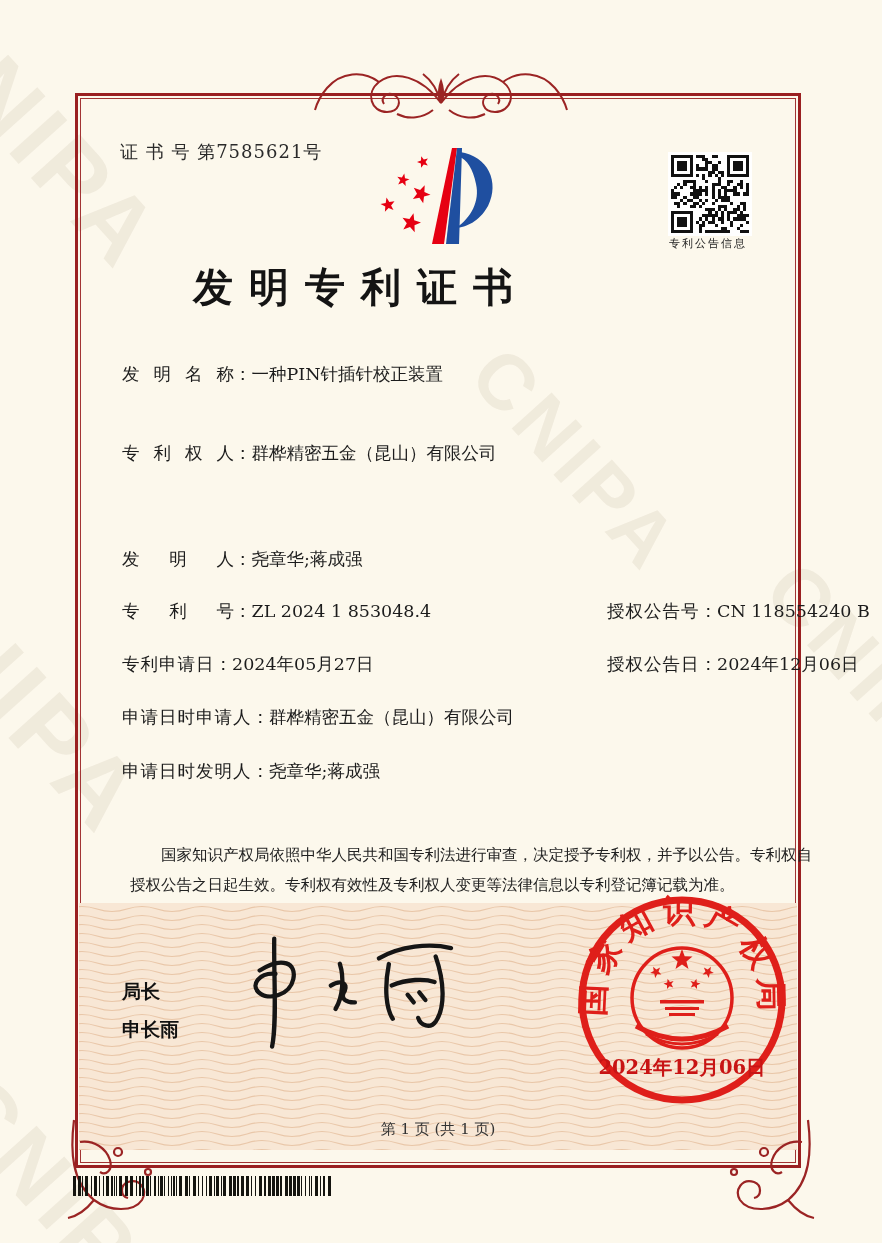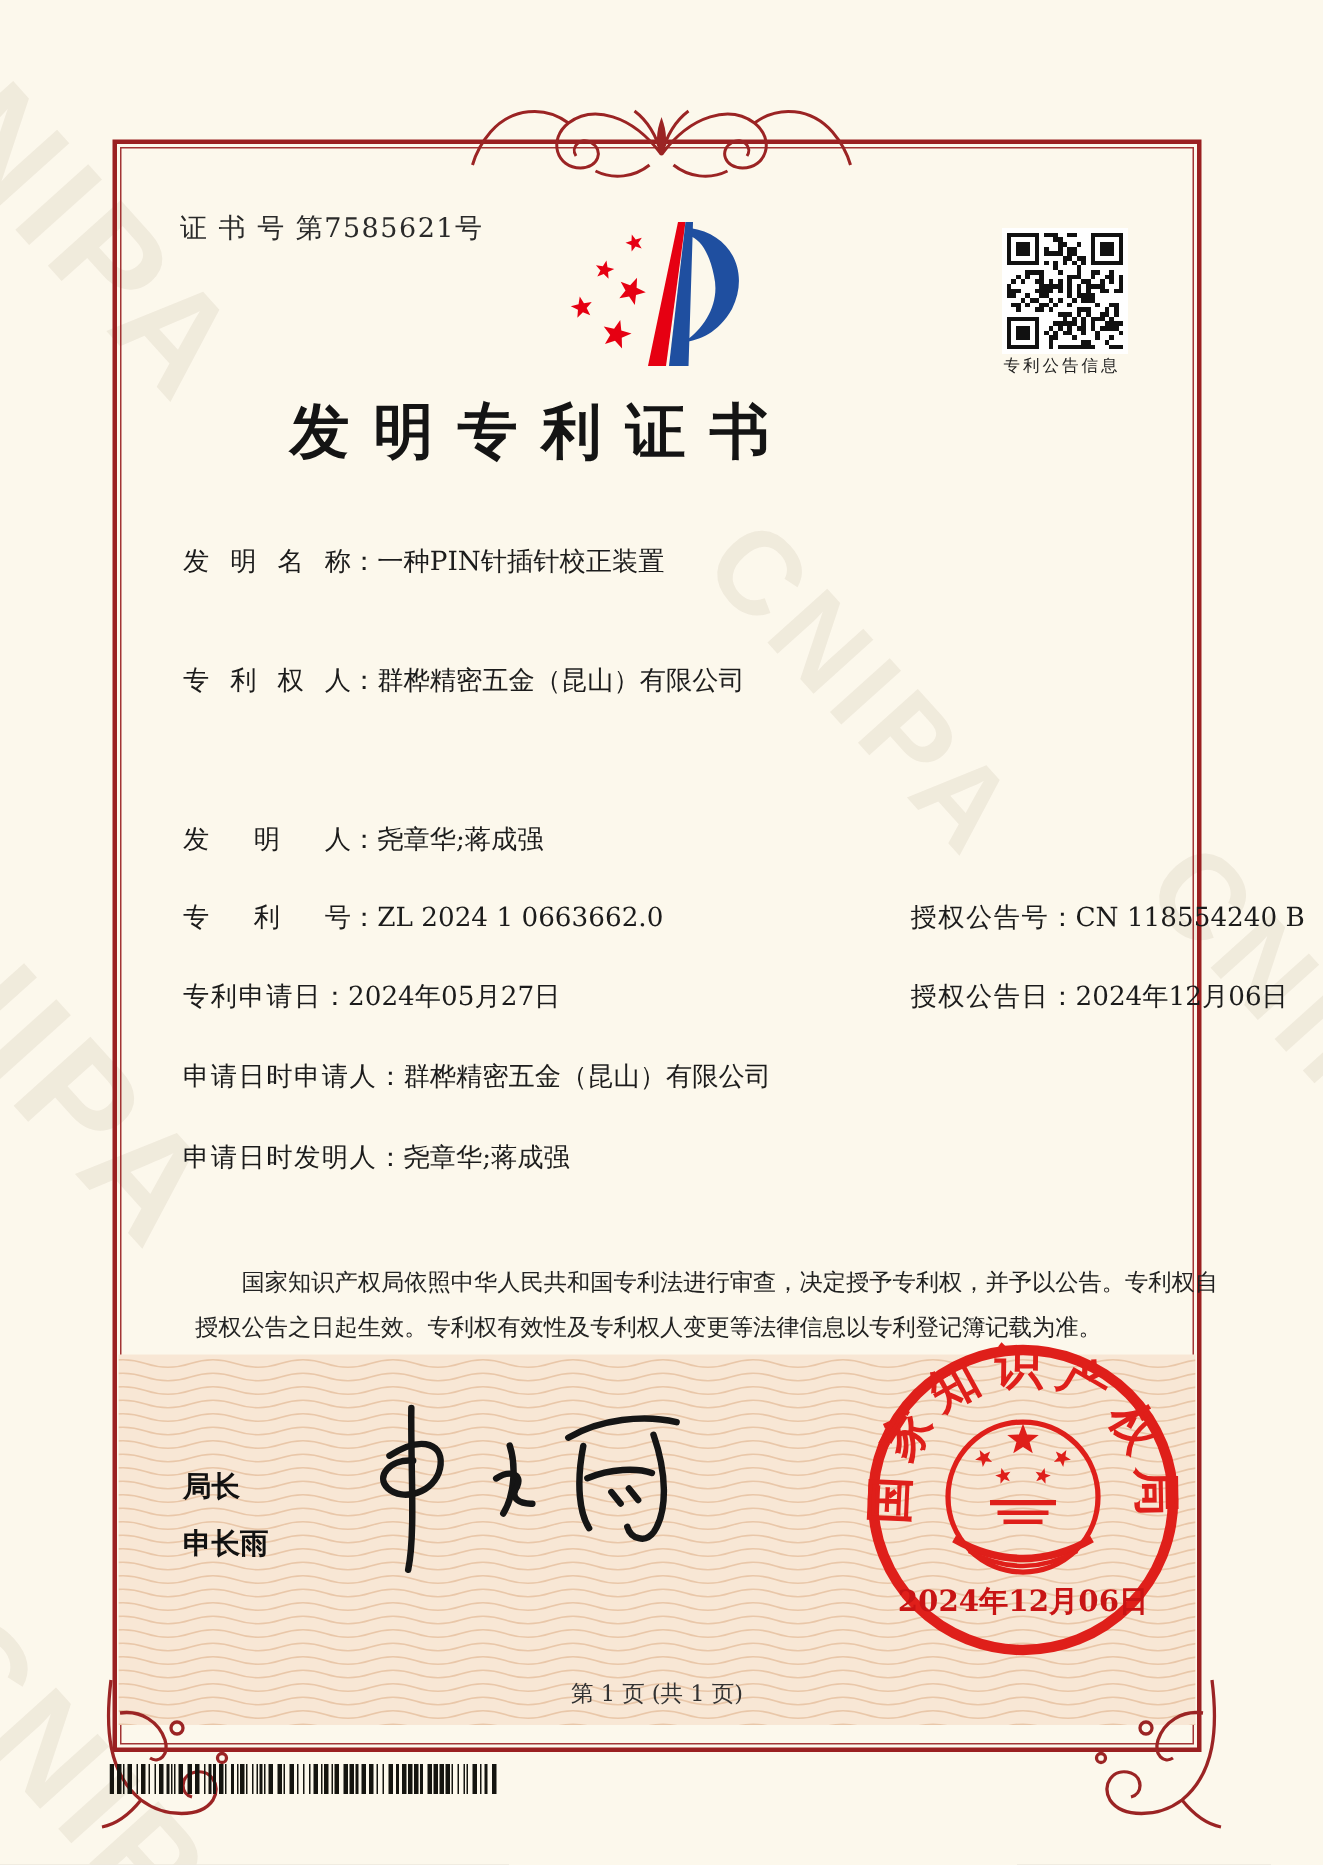--- a/index.html
+++ b/index.html
@@ -448,21 +448,21 @@
   <div class="row r1">
     <span class="lbl-j">专 利 权 人</span><span>：</span><span>群桦精密五金（昆山）有限公司</span>
   </div>
   <div class="row r0">
     <span class="lbl-j">发 明 名 称</span><span>：</span><span>一种PIN针插针校正装置</span>
   </div>
   <div class="row r3">
     <span class="lbl-j">发 明 人</span><span>：</span><span>尧章华;蒋成强</span>
   </div>
   <div class="row r4">
-    <span><span class="lbl-j">专 利 号</span><span>：</span><span>ZL 2024 1 0663662.0</span></span>
+    <span><span class="lbl-j">专 利 号</span><span>：</span><span>ZL 2024 1 853048.4</span></span>
     <span class="col-r"><span class="lbl">授权公告号</span><span>：</span><span>CN 118554240 B</span></span>
   </div>
   <div class="row r5">
     <span><span class="lbl">专利申请日</span><span>：</span><span>2024年05月27日</span></span>
     <span class="col-r"><span class="lbl">授权公告日</span><span>：</span><span>2024年12月06日</span></span>
   </div>
   <div class="row r7">
     <span class="lbl">申请日时发明人</span><span>：</span><span>尧章华;蒋成强</span>
   </div>
   <div class="row r6">

